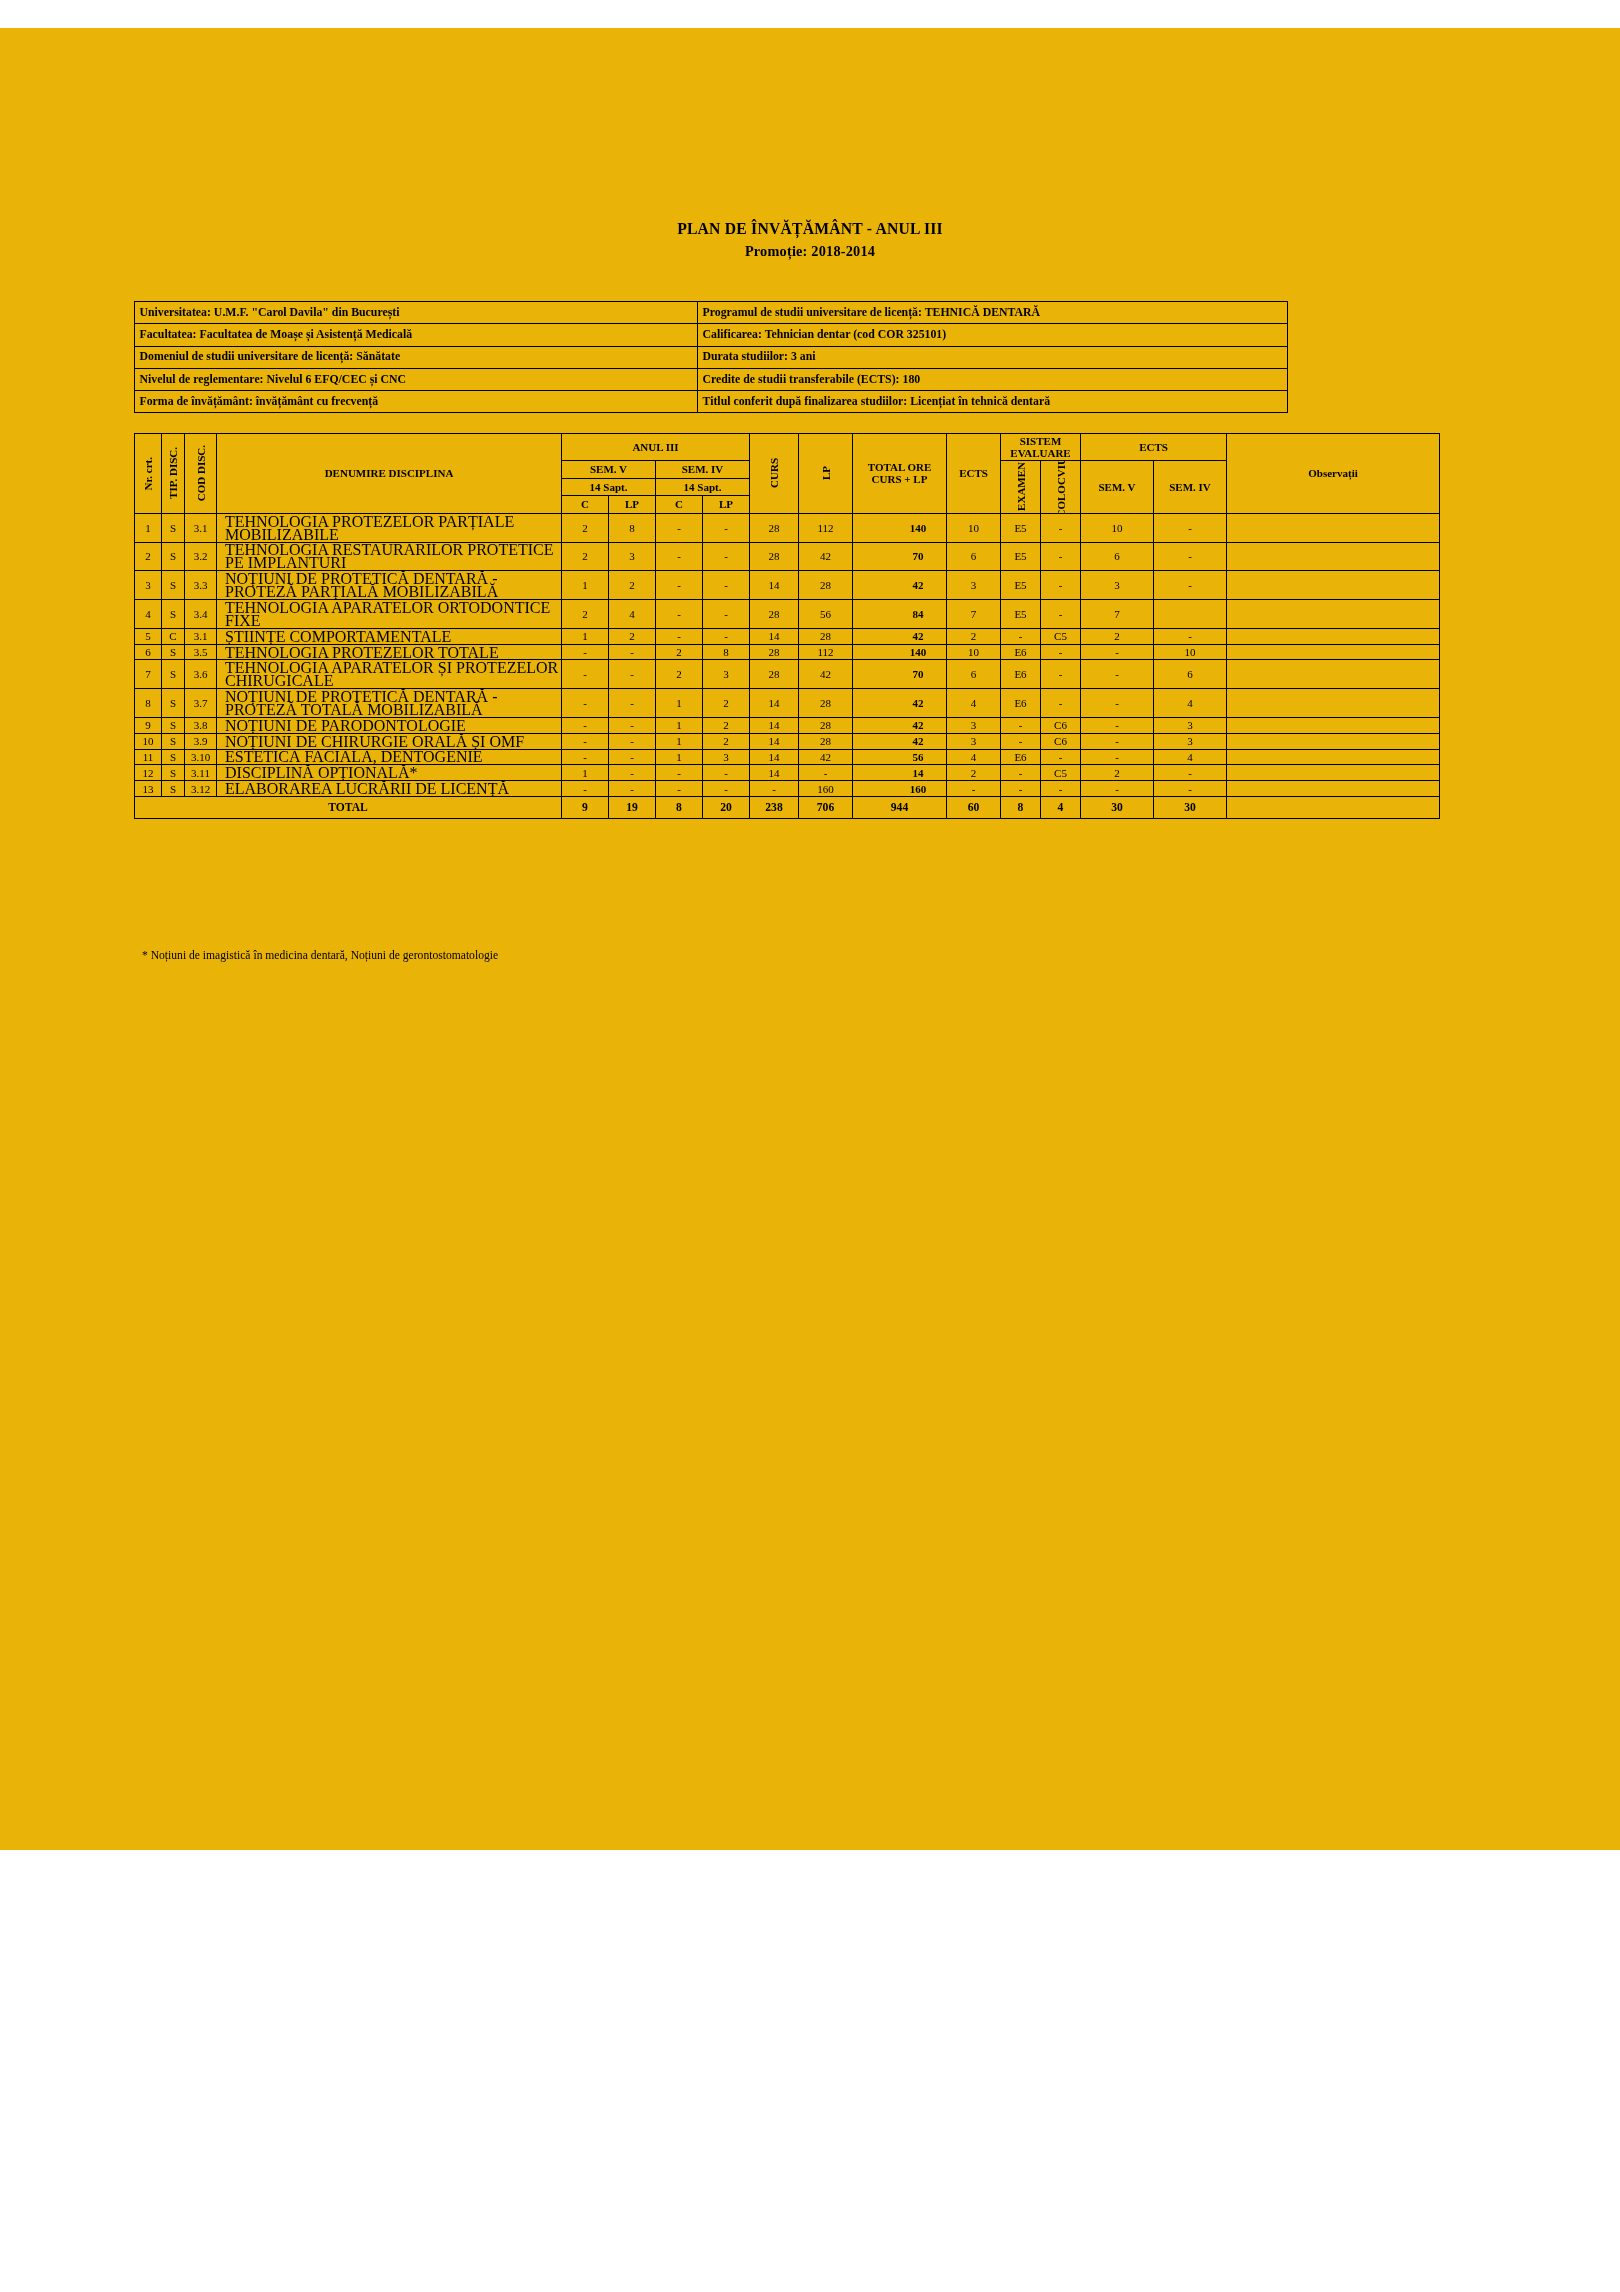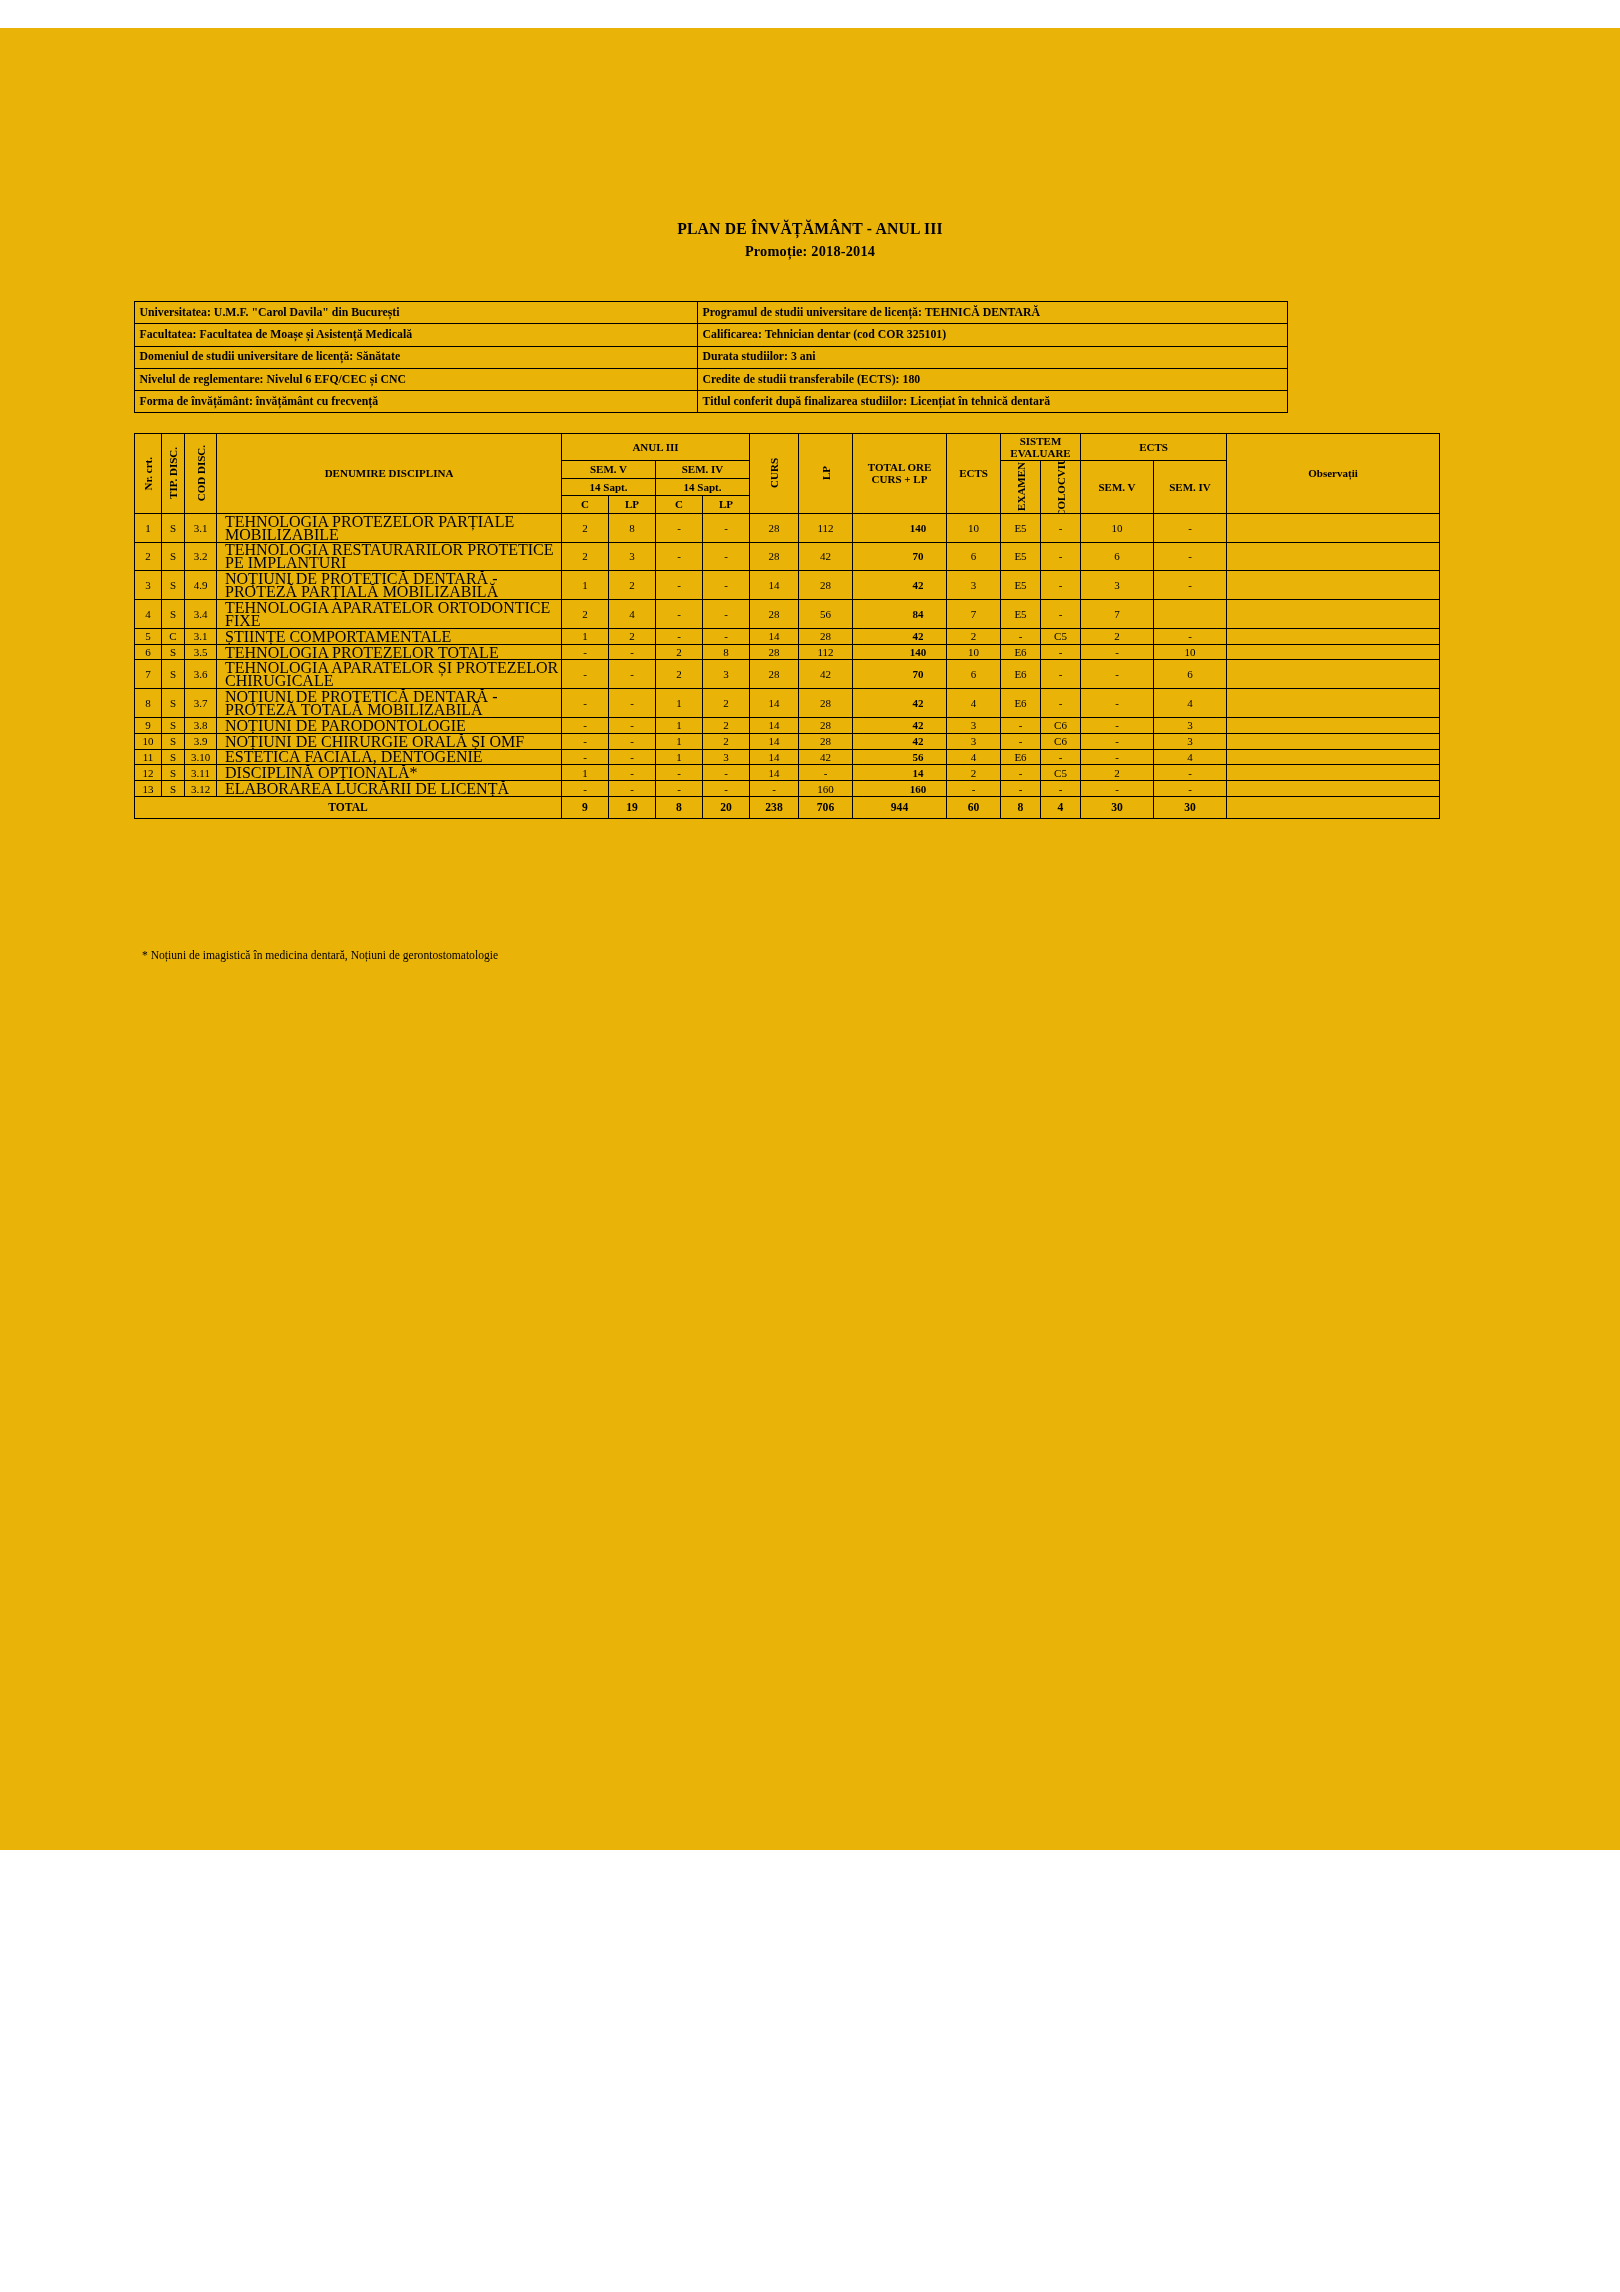--- a/index.html
+++ b/index.html
@@ -270,21 +270,21 @@
           <td>6</td>
           <td>E5</td>
           <td>-</td>
           <td>6</td>
           <td>-</td>
           <td></td>
         </tr>
         <tr>
           <td>3</td>
           <td>S</td>
-          <td>4.9</td>
+          <td>3.3</td>
           <td class="disc-name">NOȚIUNI DE PROTETICĂ DENTARĂ - PROTEZĂ PARȚIALĂ MOBILIZABILĂ</td>
           <td>1</td>
           <td>2</td>
           <td>-</td>
           <td>-</td>
           <td>14</td>
           <td>28</td>
           <td class="bold">42</td>
           <td>3</td>
           <td>E5</td>

